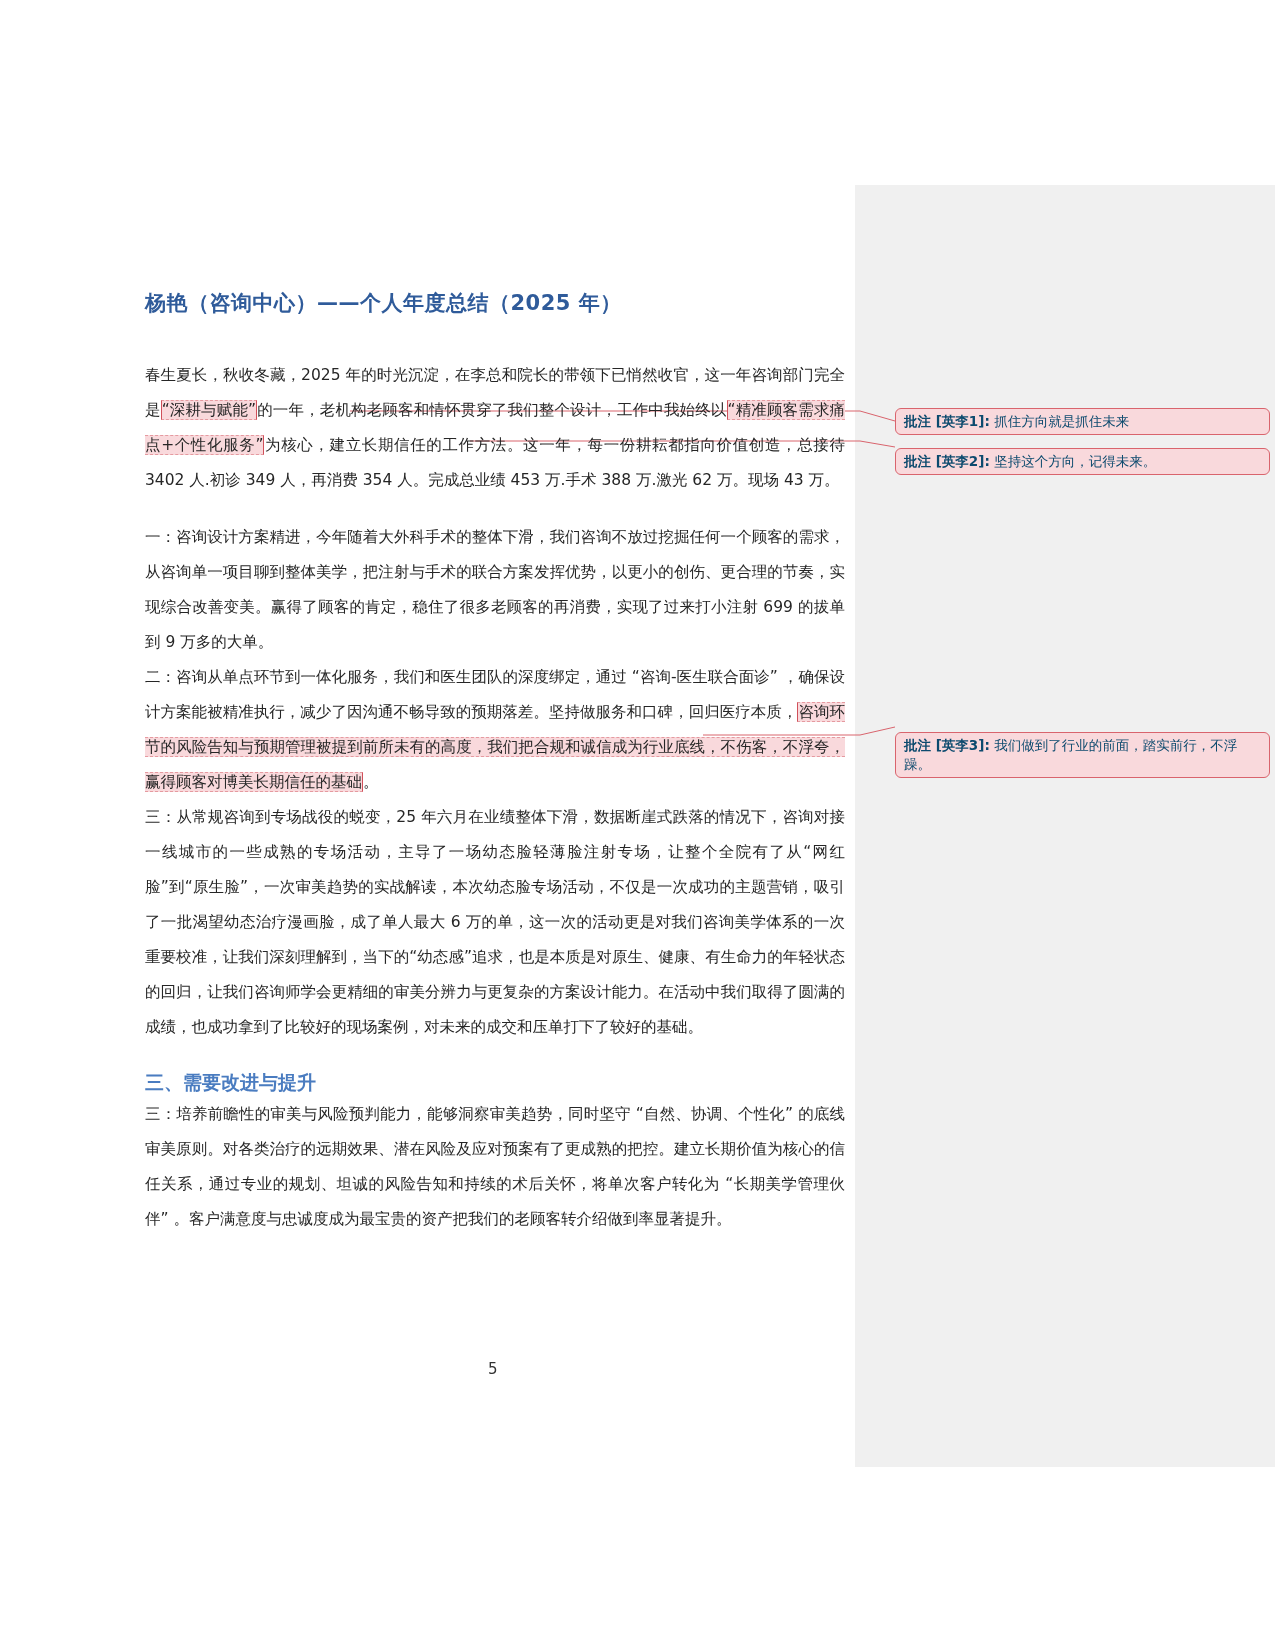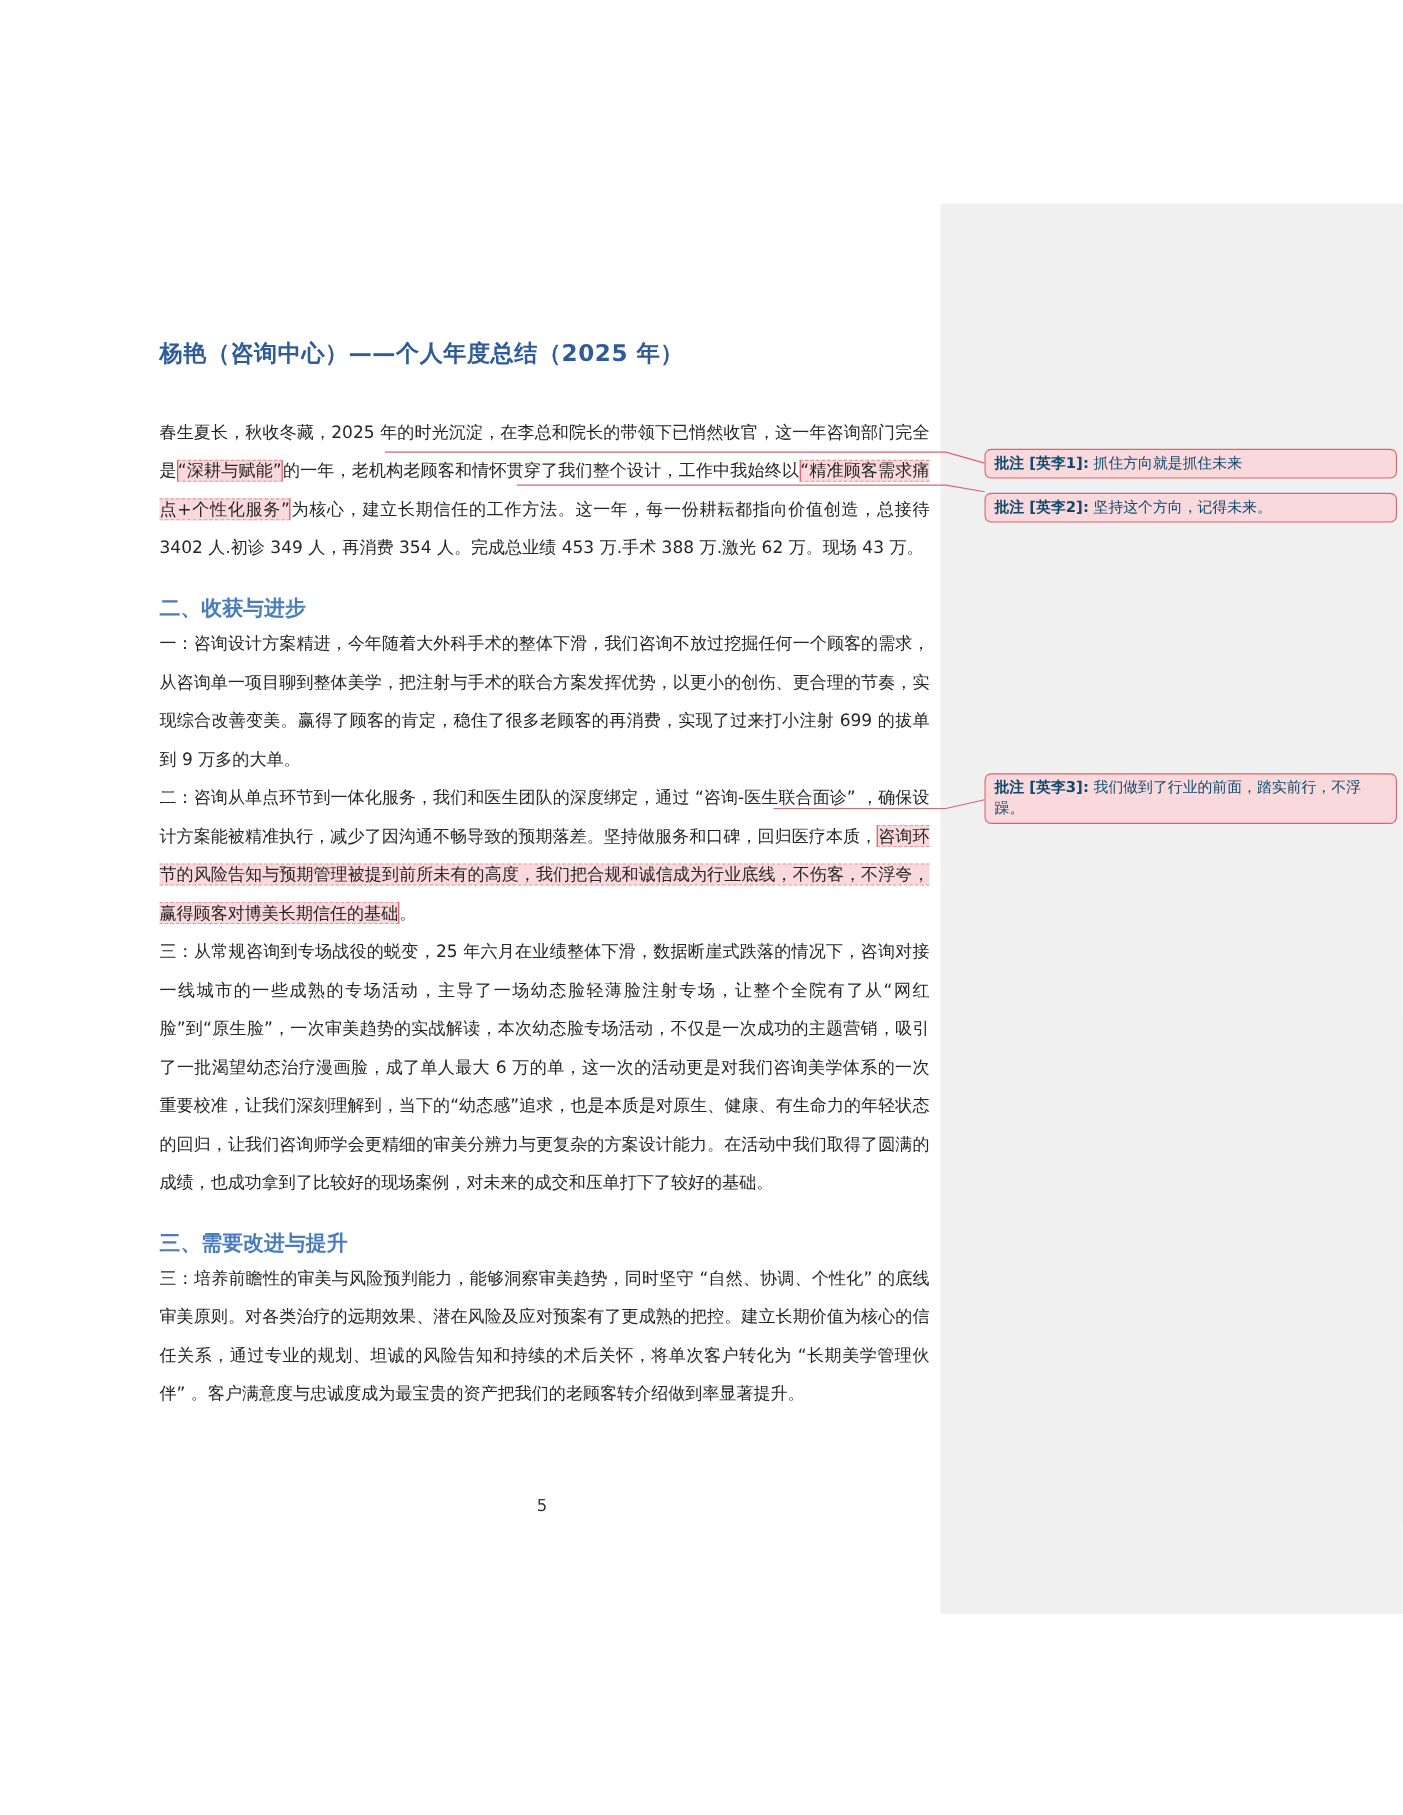--- a/index.html
+++ b/index.html
@@ -1,20 +1,20 @@
 <!DOCTYPE html>
 <html><head>
 <meta charset="utf-8">
 <style>
   html, body { margin: 0; padding: 0; background: #ffffff; }
   body { width: 1275px; height: 1650px; position: relative; overflow: hidden;
          font-family: "DejaVu Sans", "Liberation Sans", sans-serif; color: #222; }
   .page { position: absolute; left: 0; top: 0; width: 1275px; height: 1650px; background: #fff; }
   .margin-pane { position: absolute; left: 855px; top: 185px; width: 420px; height: 1282px; background: #f0f0f0; }
-  .content { position: absolute; left: 145px; top: 300px; width: 700px; }
+  .content { position: absolute; left: 145px; top: 282px; width: 700px; }
   .doc-title { font-size: 21px; font-weight: bold; color: #2f5b9a; margin: 0 0 34px 0; line-height: 42px; letter-spacing: 0.5px; }
   .section-heading { font-size: 19px; font-weight: bold; color: #4a7cc0; margin: 0; line-height: 30px; }
   .para { font-size: 15.5px; line-height: 35px; margin: 0; color: #262626; text-align: justify; }
   .section { margin-bottom: 22px; }
   .hl { background: #f9d9dc; border-left: 1px solid #d0505a; border-right: 1px solid #d0505a; border-top: 1px dashed #e59aa0; border-bottom: 1px dashed #e59aa0; }
   .comment { position: absolute; left: 895px; width: 375px; background: #f9d9dc; border: 1.5px solid #d9646d; border-radius: 6px;
              font-size: 13.5px; line-height: 19px; padding: 3px 8px; box-sizing: border-box; color: #0c4a6e; }
   .comment b { font-weight: bold; }
   .connector { position: absolute; left: 0; top: 0; width: 1275px; height: 1650px; pointer-events: none; }
   .page-number { position: absolute; left: 488px; top: 1360px; font-size: 15px; color: #333; }
@@ -32,36 +32,35 @@
   </svg>
 
   <div class="content">
     <h1 class="doc-title">杨艳（咨询中心）——个人年度总结（2025 年）</h1>
 
     <div class="section">
       <p class="para"><span>春生夏长，秋收冬藏，2025 年的时光沉淀，在李总和院长的带领下已悄然收官，这一年咨询部门完全是</span><span class="hl">“深耕与赋能”</span><span>的一年，老机构老顾客和情怀贯穿了我们整个设计，工作中我始终以</span><span class="hl">“精准顾客需求痛点+个性化服务”</span><span>为核心，建立长期信任的工作方法。这一年，每一份耕耘都指向价值创造，总接待 3402 人.初诊 349 人，再消费 354 人。完成总业绩 453 万.手术 388 万.激光 62 万。现场 43 万。</span></p>
     </div>
 
     <div class="section">
-      <h2 class="section-heading">二、收获与进步</h2>
       <p class="para">一：咨询设计方案精进，今年随着大外科手术的整体下滑，我们咨询不放过挖掘任何一个顾客的需求，从咨询单一项目聊到整体美学，把注射与手术的联合方案发挥优势，以更小的创伤、更合理的节奏，实现综合改善变美。赢得了顾客的肯定，稳住了很多老顾客的再消费，实现了过来打小注射 699 的拔单到 9 万多的大单。</p>
       <p class="para"><span>二：咨询从单点环节到一体化服务，我们和医生团队的深度绑定，通过 “咨询-医生联合面诊” ，确保设计方案能被精准执行，减少了因沟通不畅导致的预期落差。坚持做服务和口碑，回归医疗本质，</span><span class="hl">咨询环节的风险告知与预期管理被提到前所未有的高度，我们把合规和诚信成为行业底线，不伤客，不浮夸，赢得顾客对博美长期信任的基础</span><span>。</span></p>
       <p class="para">三：从常规咨询到专场战役的蜕变，25 年六月在业绩整体下滑，数据断崖式跌落的情况下，咨询对接一线城市的一些成熟的专场活动，主导了一场幼态脸轻薄脸注射专场，让整个全院有了从“网红脸”到“原生脸”，一次审美趋势的实战解读，本次幼态脸专场活动，不仅是一次成功的主题营销，吸引了一批渴望幼态治疗漫画脸，成了单人最大 6 万的单，这一次的活动更是对我们咨询美学体系的一次重要校准，让我们深刻理解到，当下的“幼态感”追求，也是本质是对原生、健康、有生命力的年轻状态的回归，让我们咨询师学会更精细的审美分辨力与更复杂的方案设计能力。在活动中我们取得了圆满的成绩，也成功拿到了比较好的现场案例，对未来的成交和压单打下了较好的基础。</p>
     </div>
 
     <div class="section">
       <h2 class="section-heading">三、需要改进与提升</h2>
       <p class="para">三：培养前瞻性的审美与风险预判能力，能够洞察审美趋势，同时坚守 “自然、协调、个性化” 的底线审美原则。对各类治疗的远期效果、潜在风险及应对预案有了更成熟的把控。建立长期价值为核心的信任关系，通过专业的规划、坦诚的风险告知和持续的术后关怀，将单次客户转化为 “长期美学管理伙伴” 。客户满意度与忠诚度成为最宝贵的资产把我们的老顾客转介绍做到率显著提升。</p>
     </div>
   </div>
 
   <div class="comment" style="top:408px;">
     <b>批注 [英李1]:</b><span> 抓住方向就是抓住未来</span>
   </div>
   <div class="comment" style="top:448px;">
     <b>批注 [英李2]:</b><span> 坚持这个方向，记得未来。</span>
   </div>
-  <div class="comment" style="top:703px;">
+  <div class="comment" style="top:732px;">
     <b>批注 [英李3]:</b><span> 我们做到了行业的前面，踏实前行，不浮躁。</span>
   </div>
 
   <div class="page-number">5</div>
 </div>
 
 </body></html>

